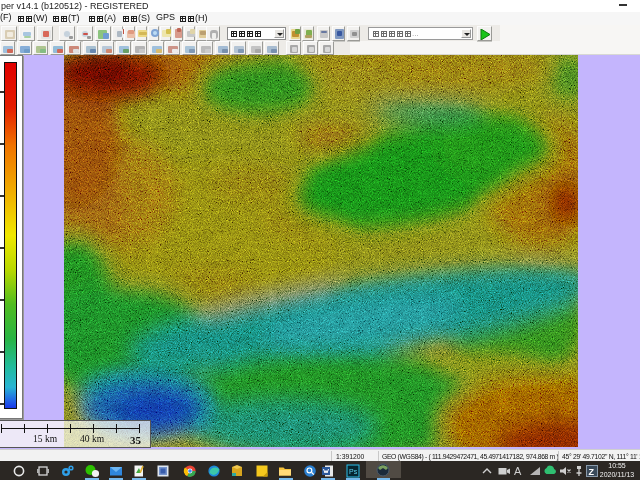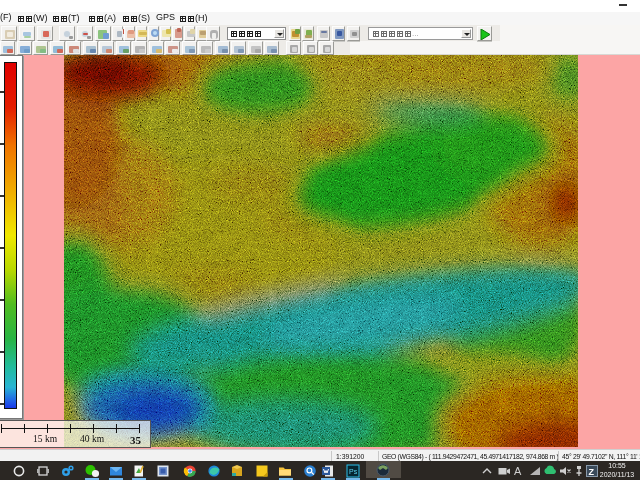--- a/index.html
+++ b/index.html
@@ -3,20 +3,21 @@
 *{margin:0;padding:0;box-sizing:border-box;}
 body{width:640px;height:480px;overflow:hidden;position:relative;font-family:"Liberation Sans",sans-serif;background:#fff;}
 .cj{position:static;display:inline-block;vertical-align:-1px;margin:0 1px;border:1px solid #1f1f1f;
 background:linear-gradient(#0000 34%,#1f1f1f 34%,#1f1f1f 62%,#0000 62%),linear-gradient(90deg,#0000 34%,#1f1f1f 34%,#1f1f1f 62%,#0000 62%);}
 .tb{position:absolute;background:#f2f1ef;border:1px solid #9a9a96;border-top-color:#fcfcfc;border-left-color:#fcfcfc;box-shadow:0 1px 0 #c8c8c4;}
 .dda{position:absolute;right:1px;top:1px;width:10px;height:9px;background:#e8e6e2;border:1px solid #999;border-top-color:#fff;border-left-color:#fff;}
 .dda b{position:absolute;left:2px;top:3px;width:0;height:0;border:3px solid #0000;border-top:3.5px solid #222;}
 </style></head><body>
 
 <div style="position:absolute;left:0;top:0;width:640px;height:12px;background:#fff;">
+<span style="position:absolute;left:1px;top:1px;font-size:9px;color:#1a1a1a;">per v14.1 (b120512) - REGISTERED</span>
 <span style="position:absolute;left:619px;top:4px;width:8px;height:2px;background:#333;"></span>
 </div>
 
 <div style="position:absolute;left:0;top:12px;width:640px;height:13px;background:#f6f6f6;font-size:9px;color:#111;">
     <span style="position:absolute;left:0px;top:0px;">(F)</span>
     <span style="position:absolute;left:17px;top:1px;"><i class="cj" style="width:6px;height:6px;"></i><i class="cj" style="width:6px;height:6px;"></i>(W)</span>
     <span style="position:absolute;left:52px;top:1px;"><i class="cj" style="width:6px;height:6px;"></i><i class="cj" style="width:6px;height:6px;"></i>(T)</span>
     <span style="position:absolute;left:88px;top:1px;"><i class="cj" style="width:6px;height:6px;"></i><i class="cj" style="width:6px;height:6px;"></i>(A)</span>
     <span style="position:absolute;left:122px;top:1px;"><i class="cj" style="width:6px;height:6px;"></i><i class="cj" style="width:6px;height:6px;"></i>(S)</span>
     <span style="position:absolute;left:156px;top:0px;">GPS</span>
@@ -209,21 +210,21 @@
     <div class="tb" style="left:302.5px;top:16px;width:15px;height:14px;">
       <i style="position:absolute;display:block;left:3px;top:3px;width:8px;height:8px;background:#a8a8a8;border-radius:1px;"></i>
       <i style="position:absolute;display:block;left:5px;top:5px;width:5px;height:5px;background:#d8d8d8;border-radius:1px;"></i>
     </div>
     <div class="tb" style="left:319.0px;top:16px;width:15px;height:14px;">
       <i style="position:absolute;display:block;left:3px;top:3px;width:8px;height:8px;background:#a8a8a8;border-radius:1px;"></i>
       <i style="position:absolute;display:block;left:5px;top:5px;width:5px;height:5px;background:#d8d8d8;border-radius:1px;"></i>
     </div>
 </div>
 
-<div style="position:absolute;left:0;top:55px;width:640px;height:394px;background:#fca5a5;">
+<div style="position:absolute;left:0;top:55px;width:640px;height:394px;background:#c4b5fd;">
 <svg width="514" height="392" viewBox="0 0 514 392" style="position:absolute;left:64px;top:0px;">
 <defs>
 <filter id="bl" x="-30%" y="-30%" width="160%" height="160%">
           <feGaussianBlur stdDeviation="10"></feGaussianBlur>
         </filter>
 <filter id="nzo" x="0" y="0" width="100%" height="100%">
   <feTurbulence type="fractalNoise" baseFrequency="1.1" numOctaves="3" seed="11" stitchTiles="stitch"></feTurbulence>
   <feColorMatrix type="matrix" values="0 0 0 1.3 -0.25  0 0 0 1.3 -0.25  0 0 0 1.3 -0.25  0 0 0 0 1"></feColorMatrix>
 </filter>
 <filter id="nzd" x="0" y="0" width="100%" height="100%">

